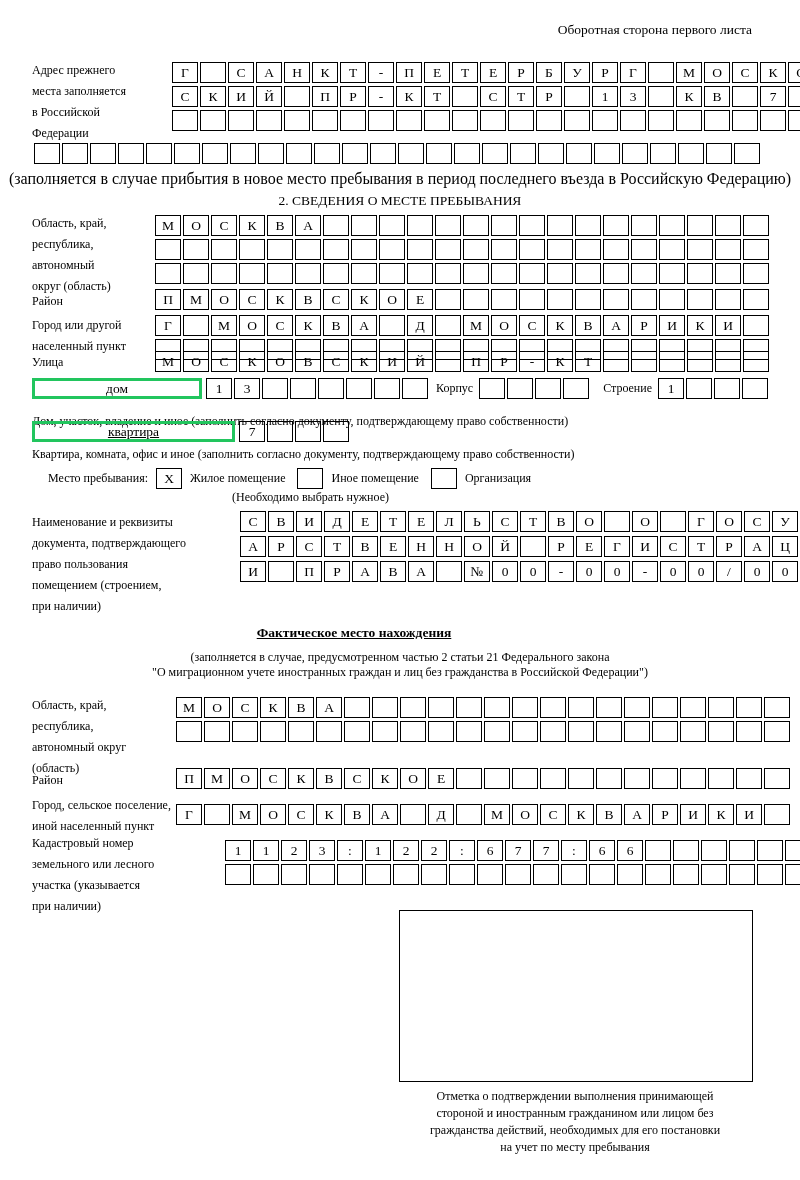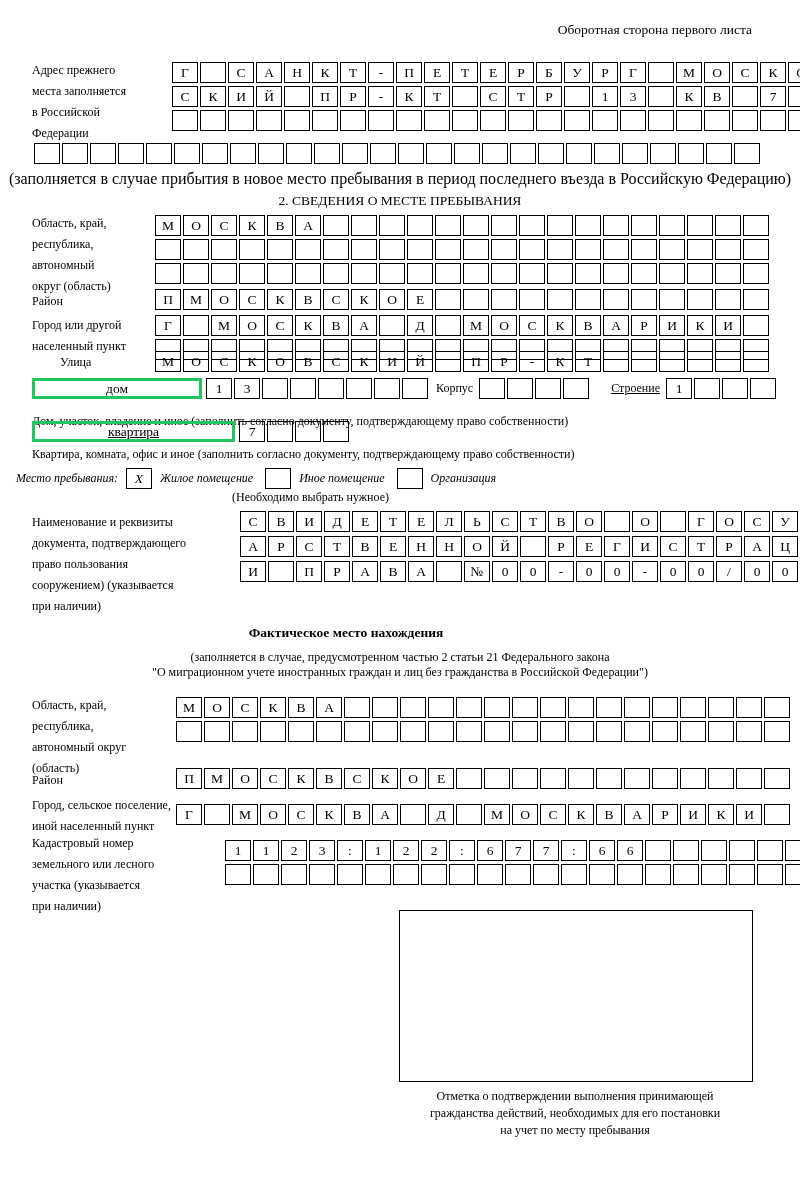--- a/index.html
+++ b/index.html
@@ -361,21 +361,21 @@
         <div class="bx"></div>
         <div class="bx"></div>
         <div class="bx"></div>
         <div class="bx"></div>
         <div class="bx"></div>
         <div class="bx"></div>
         <div class="bx"></div>
       </div>
   </div>
 
-  <div class="abs" style="left:32px; top:352px;margin-left:28px;">
+  <div class="abs" style="left:32px; top:352px;">
     <div class="label">Улица</div>
   </div>
   <div class="abs" style="left:155px; top:351px;">
     <div class="boxes" id="s2-street">
         <div class="bx">М</div>
         <div class="bx">О</div>
         <div class="bx">С</div>
         <div class="bx">К</div>
         <div class="bx">О</div>
         <div class="bx">В</div>
@@ -410,57 +410,57 @@
         <div class="bx"></div>
         <div class="bx"></div>
       </div>
     <div class="label" style="margin-left:6px;">Корпус</div>
     <div class="boxes" id="s2-korpus" style="margin-left:6px;">
         <div class="bx"></div>
         <div class="bx"></div>
         <div class="bx"></div>
         <div class="bx"></div>
       </div>
-    <div class="label" style="margin-left:20px;text-decoration:underline;">Строение</div>
+    <div class="label" style="margin-left:12px;">Строение</div>
     <div class="boxes" id="s2-stroenie" style="margin-left:6px;">
         <div class="bx">1</div>
         <div class="bx"></div>
         <div class="bx"></div>
         <div class="bx"></div>
       </div>
   </div>
   <div class="abs sub" style="left:32px; top:402px;margin-top:12px;">Дом, участок, владение и иное (заполнить согласно документу, подтверждающему право собственности)</div>
 
   <div class="abs" style="left:32px; top:421px; display:flex; align-items:center;">
     <div class="wide-field" style="width:203px;text-decoration:underline;">квартира</div>
     <div class="boxes" id="s2-flat" style="margin-left:4px;">
         <div class="bx">7</div>
         <div class="bx"></div>
         <div class="bx"></div>
         <div class="bx"></div>
       </div>
   </div>
   <div class="abs sub" style="left:32px; top:447px;">Квартира, комната, офис и иное (заполнить согласно документу, подтверждающему право собственности)</div>
 
-  <div class="abs" style="left:16px; top:468px; display:flex; align-items:center;font-style:italic;">
+  <div class="abs" style="left:48px; top:468px; display:flex; align-items:center;">
     <div class="label">Место пребывания:</div>
     <div class="bx" style="margin-left:8px;">X</div>
     <div class="label" style="margin-left:6px;">Жилое помещение</div>
     <div class="bx" style="margin-left:12px;"></div>
     <div class="label" style="margin-left:6px;">Иное помещение</div>
     <div class="bx" style="margin-left:12px;"></div>
     <div class="label" style="margin-left:6px;">Организация</div>
   </div>
   <div class="abs sub" style="left:232px; top:490px;">(Необходимо выбрать нужное)</div>
 
   <div class="abs" style="left:32px; top:512px; width:200px;">
     <div class="label">Наименование и реквизиты</div>
     <div class="label">документа, подтверждающего</div>
     <div class="label">право пользования</div>
-    <div class="label">сооружением) (указывается</div>
+    <div class="label">помещением (строением,</div>
     <div class="label">при наличии)</div>
   </div>
   <div class="abs" style="left:240px; top:511px;">
     <div class="boxes" id="s2-doc0">
         <div class="bx">С</div>
         <div class="bx">В</div>
         <div class="bx">И</div>
         <div class="bx">Д</div>
         <div class="bx">Е</div>
         <div class="bx">Т</div>
@@ -518,21 +518,21 @@
         <div class="bx">0</div>
         <div class="bx">-</div>
         <div class="bx">0</div>
         <div class="bx">0</div>
         <div class="bx">/</div>
         <div class="bx">0</div>
         <div class="bx">0</div>
       </div>
   </div>
 
-  <div class="abs" style="left:8px; top:625px; width:676px;">
+  <div class="abs" style="left:16px; top:625px; width:676px;text-decoration:underline;">
     <div class="bold-center">Фактическое место нахождения</div>
   </div>
   <div class="abs" style="left:0; top:650px; width:800px;">
     <div class="center-note">(заполняется в случае, предусмотренном частью 2 статьи 21 Федерального закона</div>
     <div class="center-note">"О миграционном учете иностранных граждан и лиц без гражданства в Российской Федерации")</div>
   </div>
 
   <div class="abs" style="left:32px; top:695px; width:145px;">
     <div class="label">Область, край,</div>
     <div class="label">республика,</div>
@@ -703,17 +703,18 @@
         <div class="bx"></div>
         <div class="bx"></div>
         <div class="bx"></div>
       </div>
   </div>
 
   <div class="abs stamp-box" style="left:399px; top:910px; width:354px; height:172px;"></div>
 
   <div class="abs" style="left:380px; top:1088px; width:390px;">
     <div class="footer-note">Отметка о подтверждении выполнения принимающей</div>
+    <div class="footer-note">стороной и иностранным гражданином или лицом без</div>
     <div class="footer-note">гражданства действий, необходимых для его постановки</div>
     <div class="footer-note">на учет по месту пребывания</div>
   </div>
 
 </div>
 
 </body></html>

